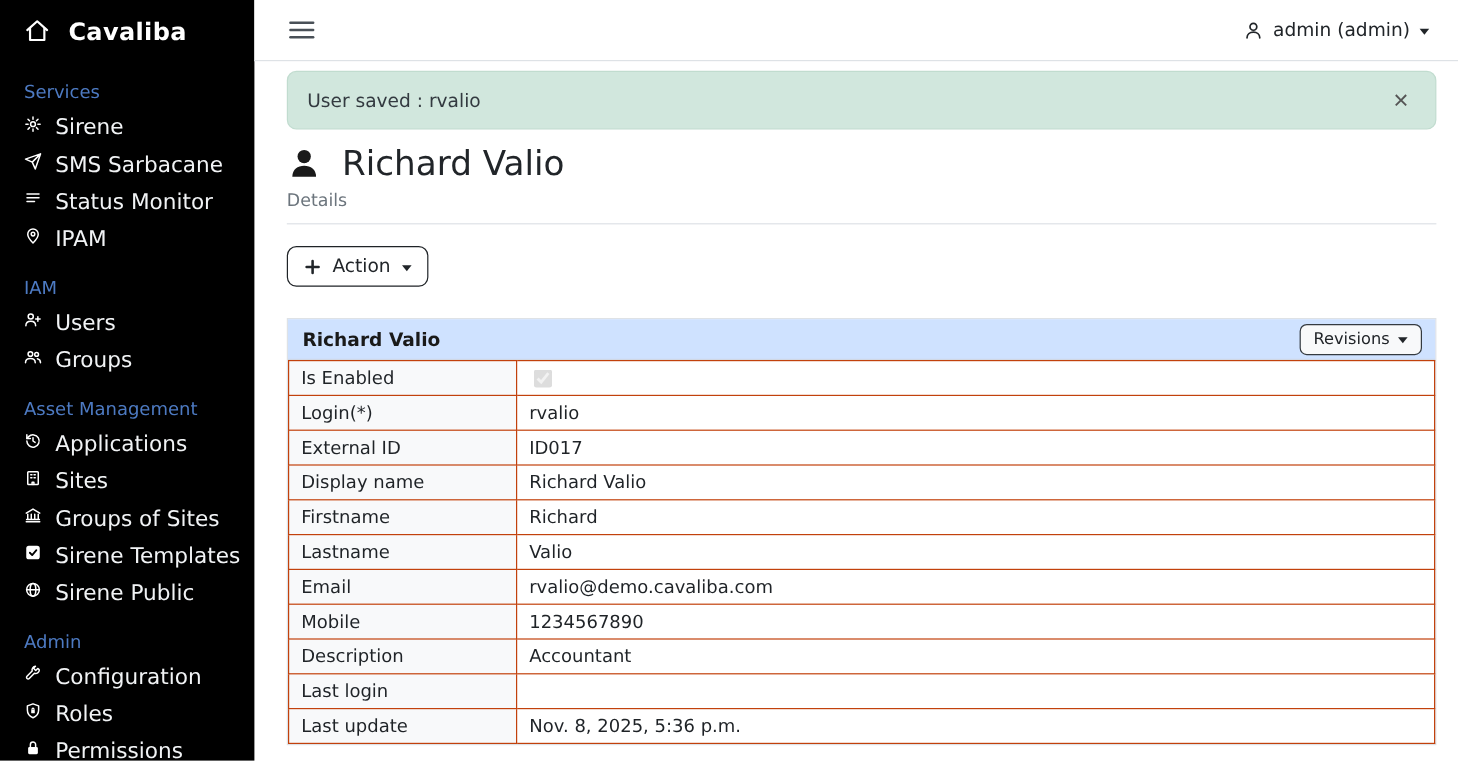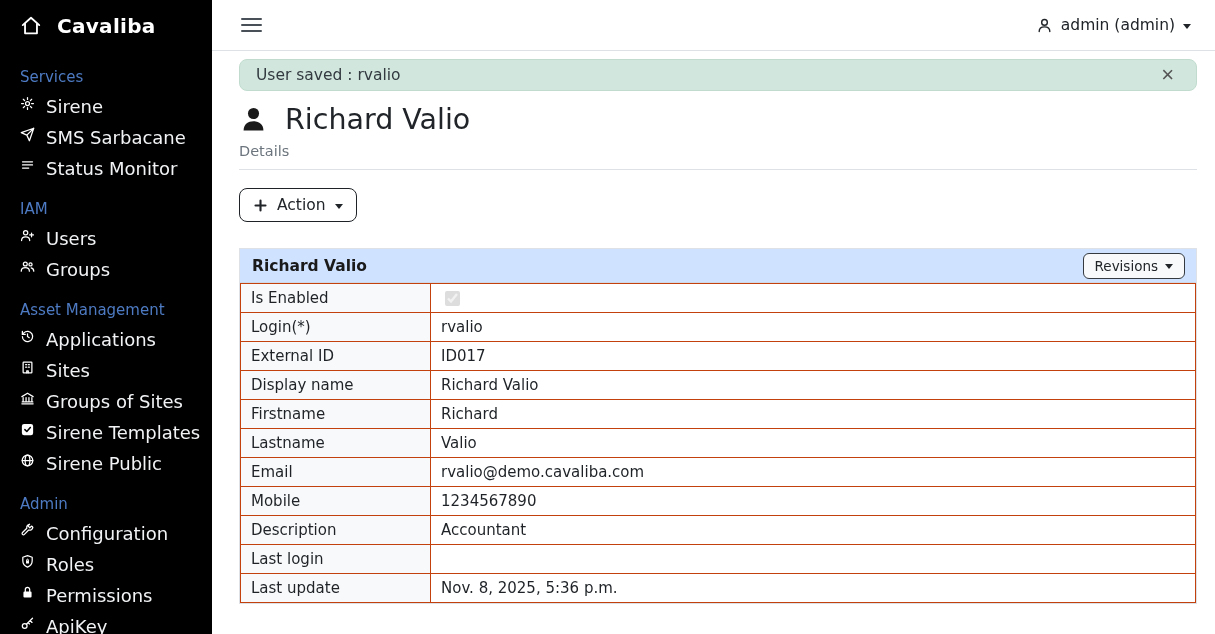--- a/index.html
+++ b/index.html
@@ -35,21 +35,21 @@
   }
   .hamburger { display:flex; flex-direction:column; gap:4px; cursor:pointer; padding:4px 2px; }
   .hamburger span { width:21px; height:2px; background:#495057; border-radius:1px; }
   .user-menu { display:flex; align-items:center; gap:8px; font-size:15.5px; cursor:pointer; }
   .user-menu svg { width:17px; height:17px; }
   .caret { width:0; height:0; border-left:4.5px solid transparent; border-right:4.5px solid transparent; border-top:5px solid #212529; margin-top:2px; }
   .content { padding:8px 18px 0 27px; flex:1; overflow:hidden; }
   
   .alert {
     background:#d1e7dd; border:1px solid #c1dccf; border-radius:8px;
-    padding:0 16px; height:32px; display:flex; align-items:center; justify-content:space-between;
+    padding:0 16px; height:49px; display:flex; align-items:center; justify-content:space-between;
     font-size:15.5px; color:#333a40; margin-bottom:12px;
   }
   .alert-close { background:none; border:none; font-size:22px; line-height:1; color:#555; cursor:pointer; padding:2px 6px; }
   
   .page-heading { display:flex; align-items:center; gap:17px; margin:8px 0 0; }
   .page-heading svg { width:29px; height:29px; color:#1a1a1a; }
   .page-title { font-size:28.5px; font-weight:500; color:#212529; margin:0; }
   .page-subtitle { color:#6c757d; font-size:14.5px; margin:7px 0 10px; }
   hr.sep { border:none; border-top:1px solid #dee2e6; margin:6px 0 18px; }
   
@@ -105,20 +105,27 @@
     <svg class="icn" viewBox="0 0 24 24">
         <path d="M22 2 11 13M22 2l-7 20-4-9-9-4 20-7z"></path>
       </svg>
     <span>SMS Sarbacane</span>
   </div>
   <div class="nav-item">
     <svg class="icn" viewBox="0 0 24 24">
         <path d="M4 6h16M4 11h16M4 16h10"></path>
       </svg>
     <span>Status Monitor</span>
+  </div>
+  <div class="nav-item">
+    <svg class="icn" viewBox="0 0 24 24">
+        <path d="M12 21.5s-7-6.8-7-11.5a7 7 0 1 1 14 0c0 4.7-7 11.5-7 11.5z"></path>
+        <circle cx="12" cy="9.7" r="2.4"></circle>
+      </svg>
+    <span>IPAM</span>
   </div>
 
   <div class="nav-section-title">IAM</div>
   <div class="nav-item">
     <svg class="icn" viewBox="0 0 24 24">
         <circle cx="9" cy="7.5" r="3.4"></circle>
         <path d="M2.5 20c0-4 3-6 6.5-6s6.5 2 6.5 6"></path>
         <path d="M18.5 8v6M15.5 11h6"></path>
       </svg>
     <span>Users</span>

